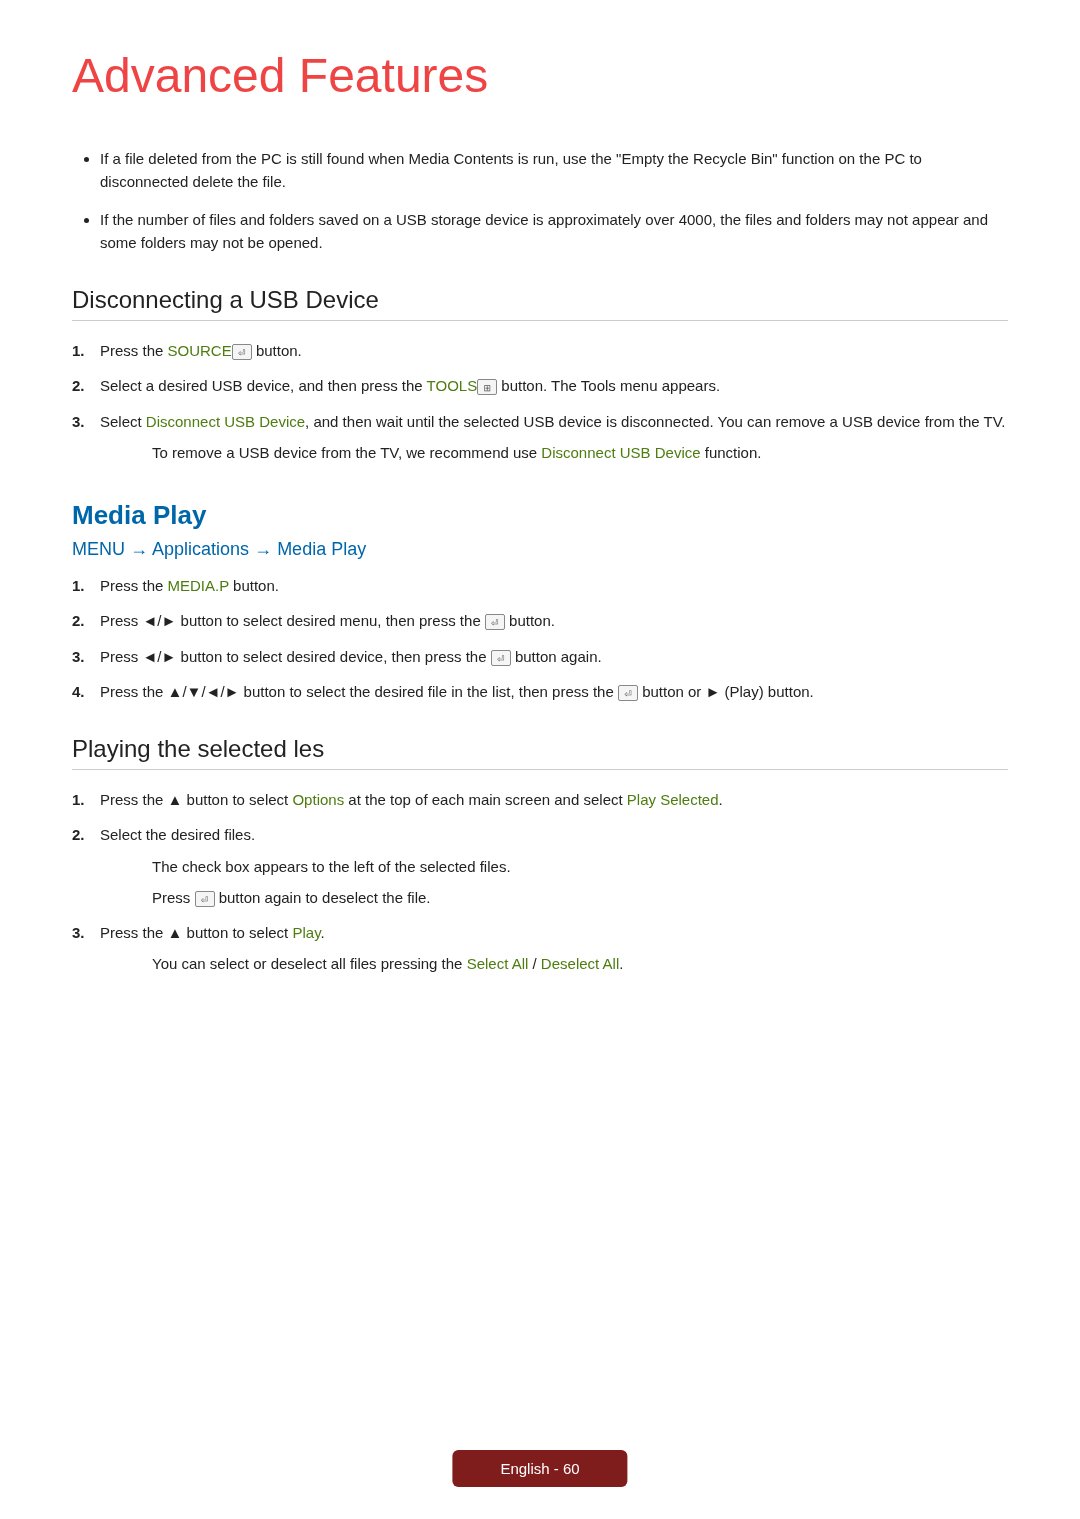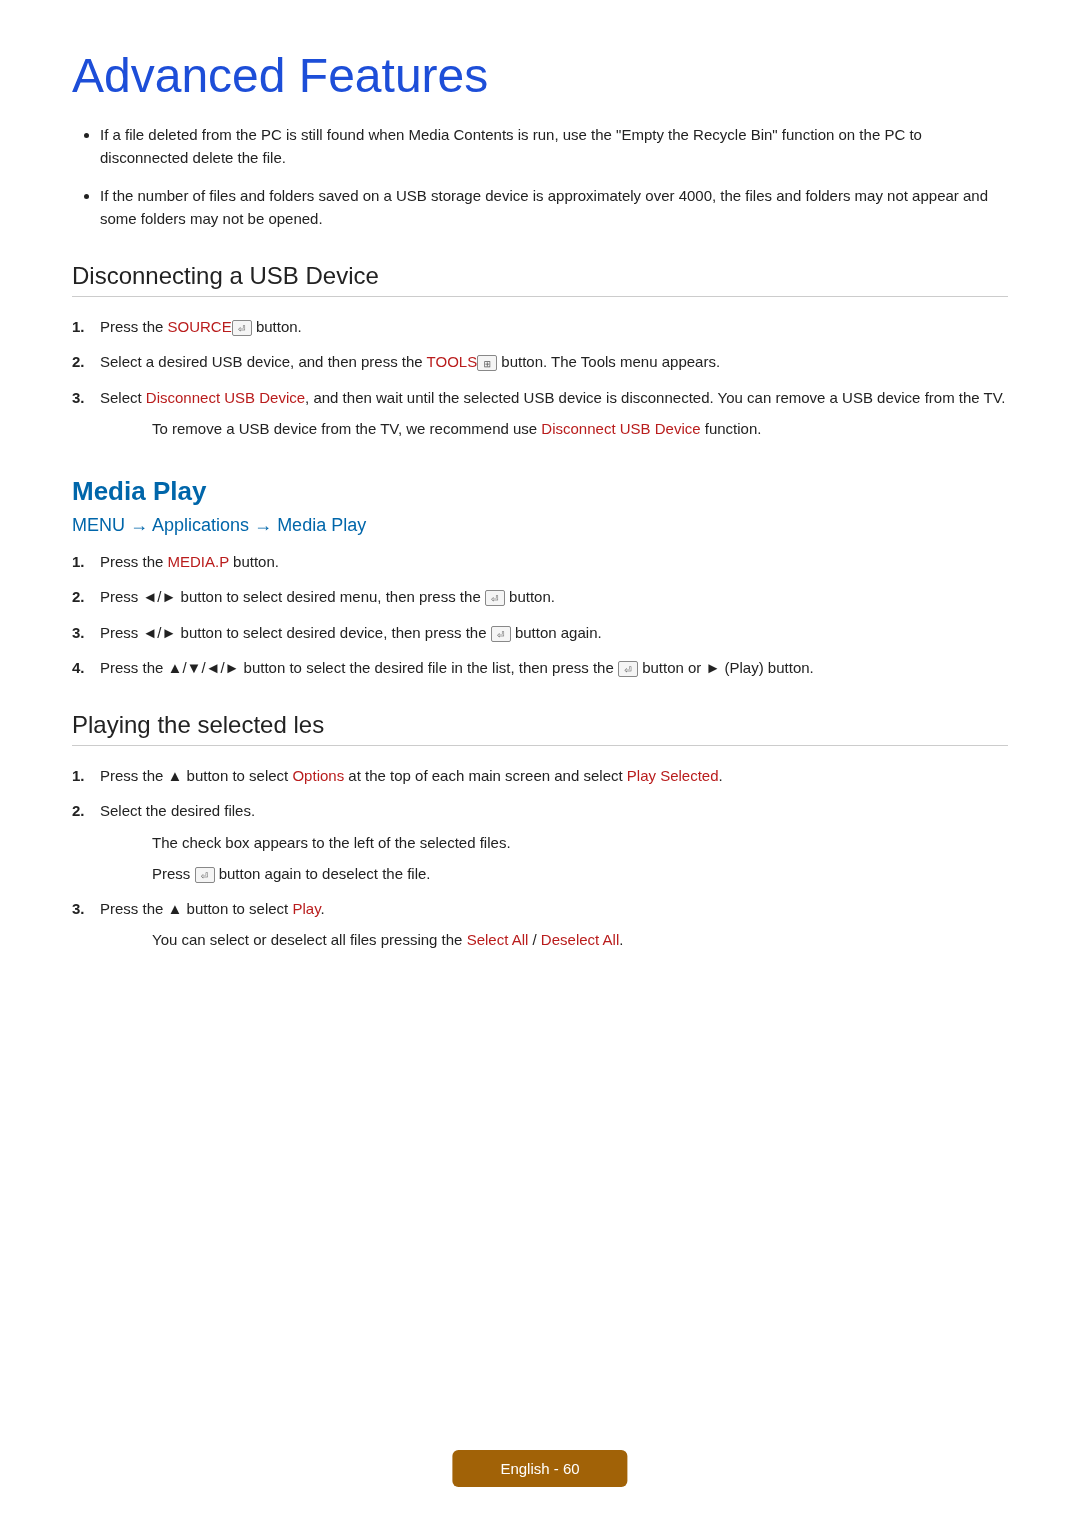--- a/index.html
+++ b/index.html
@@ -19,22 +19,22 @@
     }
 
     .page-container {
       padding: 48px 72px 80px 72px;
       max-width: 1080px;
     }
 
     .page-title {
       font-size: 48px;
       font-weight: 300;
-      color: #1d4ed8;
-      margin-bottom: 20px;
+      color: #ef4444;
+      margin-bottom: 44px;
       line-height: 1.15;
     }
 
     .bullet-list {
       margin-left: 28px;
       margin-bottom: 24px;
     }
 
     .bullet-list li {
       margin-bottom: 14px;
@@ -96,30 +96,30 @@
     .indented-note {
       margin-left: 52px;
       margin-top: 8px;
       margin-bottom: 8px;
       font-size: 15px;
       line-height: 1.55;
       color: #222222;
     }
 
     .link-blue {
-      color: #b91c1c;
+      color: #4d7c0f;
       text-decoration: none;
     }
 
     .footer-bar {
       position: absolute;
       bottom: 32px;
       left: 50%;
       transform: translateX(-50%);
-      background: #a16207;
+      background: #7f1d1d;
       color: #ffffff;
       padding: 10px 48px;
       border-radius: 6px;
       font-size: 15px;
       font-weight: 500;
       white-space: nowrap;
     }
 
     .inline-icon {
       display: inline-block;

